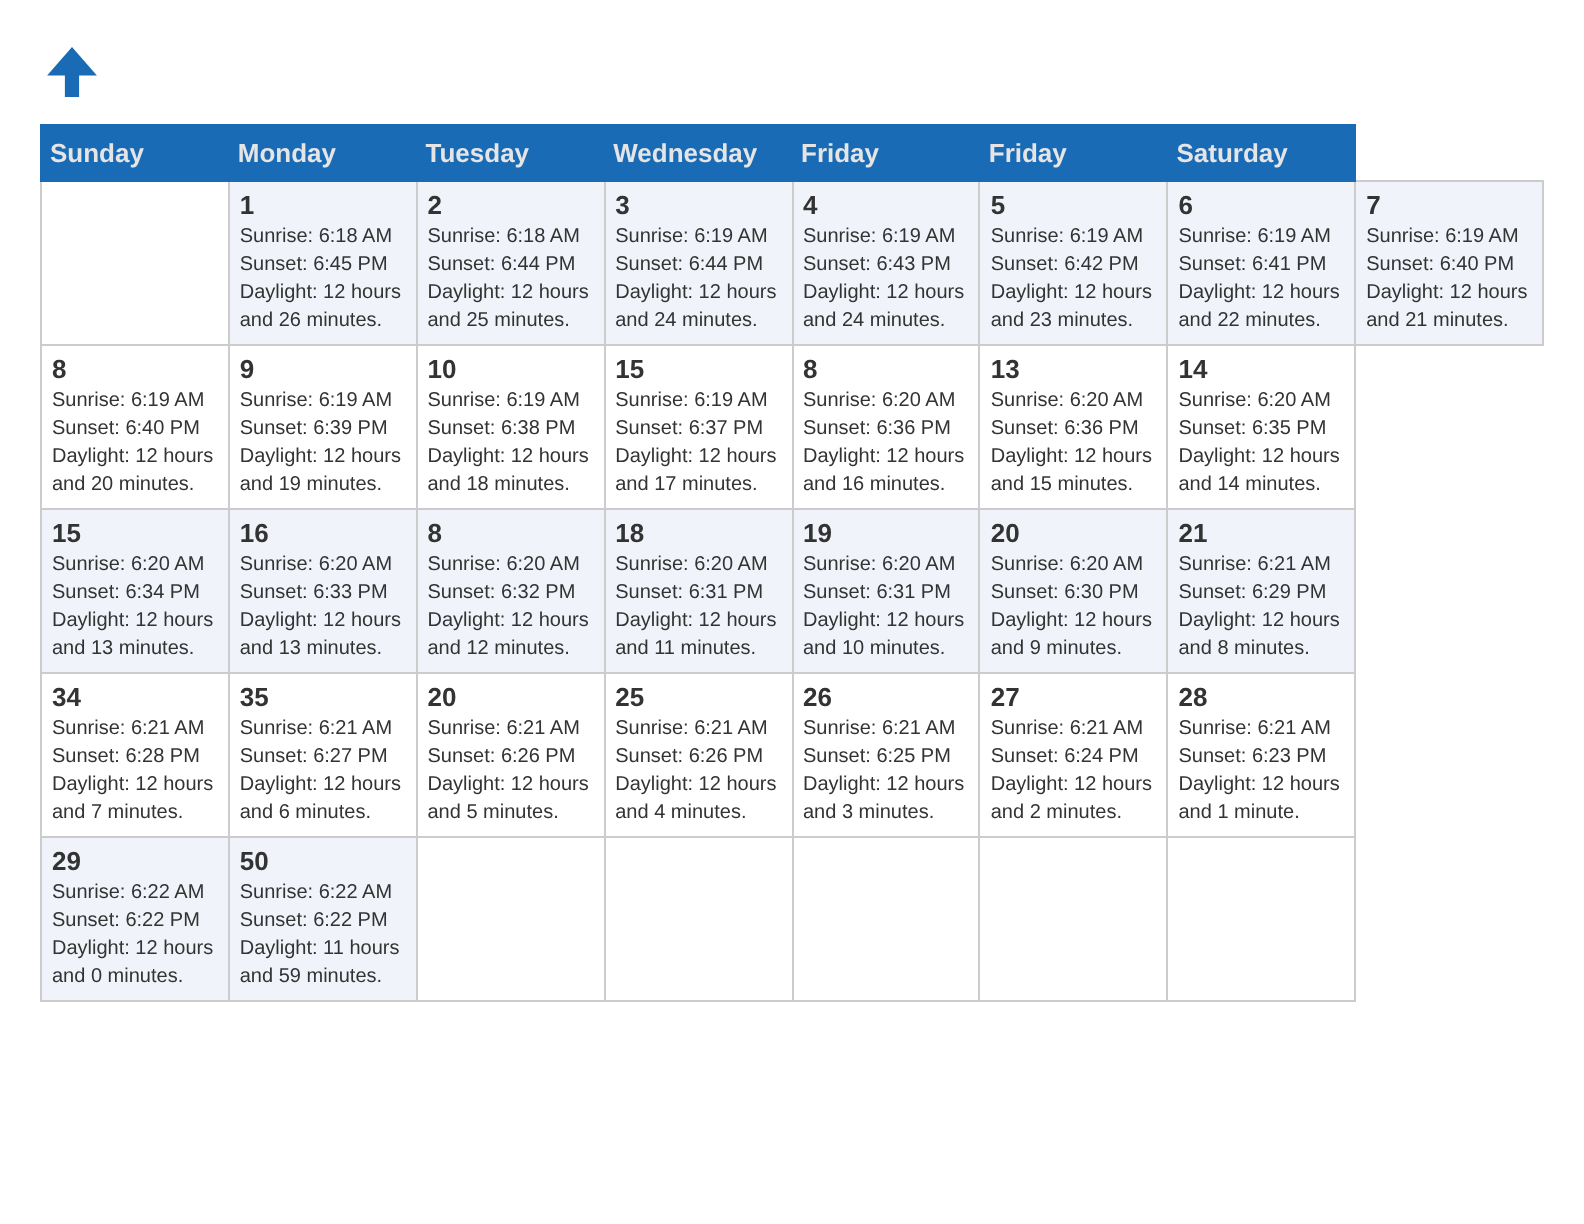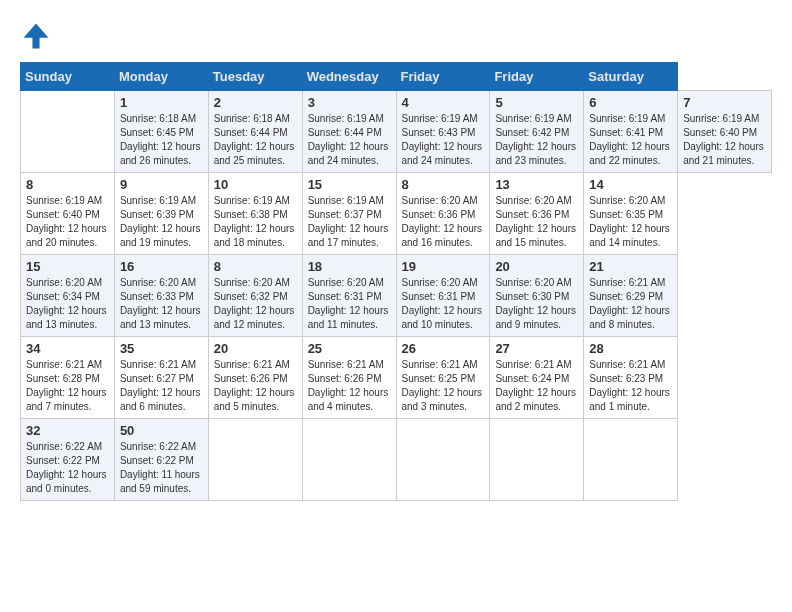--- a/index.html
+++ b/index.html
@@ -241,21 +241,21 @@
           <span class="day-num">27</span>
           <div class="day-info">Sunrise: 6:21 AM<br>Sunset: 6:24 PM<br>Daylight: 12 hours and 2 minutes.</div>
         </td>
         <td>
           <span class="day-num">28</span>
           <div class="day-info">Sunrise: 6:21 AM<br>Sunset: 6:23 PM<br>Daylight: 12 hours and 1 minute.</div>
         </td>
       </tr>
       <tr>
         <td>
-          <span class="day-num">32</span>
+          <span class="day-num">29</span>
           <div class="day-info">Sunrise: 6:22 AM<br>Sunset: 6:22 PM<br>Daylight: 12 hours and 0 minutes.</div>
         </td>
         <td>
           <span class="day-num">50</span>
           <div class="day-info">Sunrise: 6:22 AM<br>Sunset: 6:22 PM<br>Daylight: 11 hours and 59 minutes.</div>
         </td>
         <td class="empty"></td>
         <td class="empty"></td>
         <td class="empty"></td>
         <td class="empty"></td>

